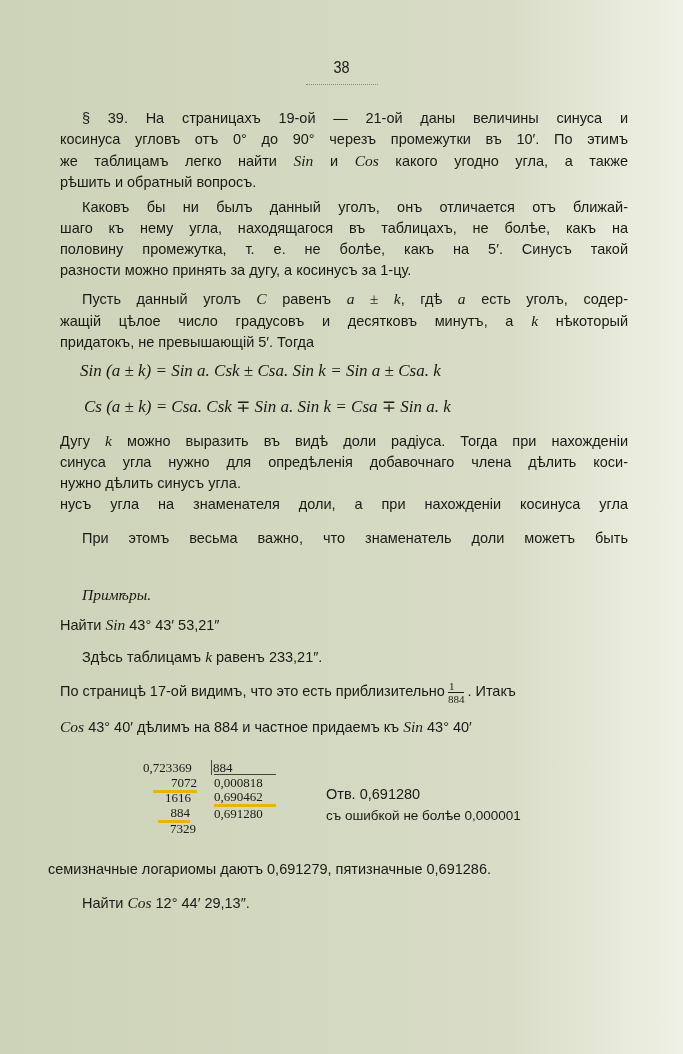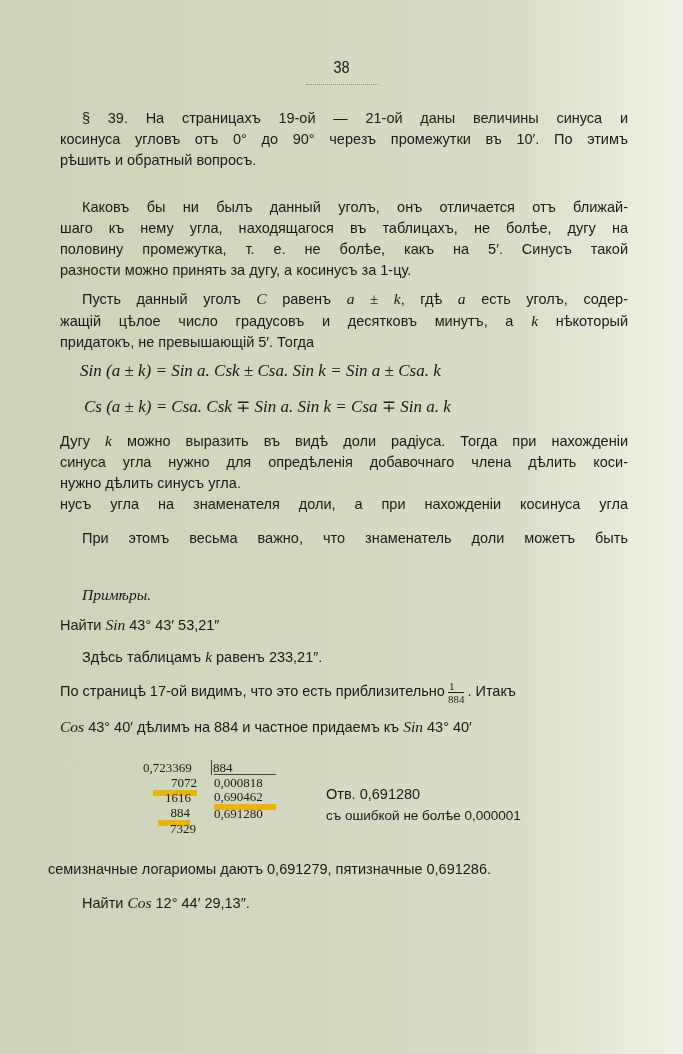--- a/index.html
+++ b/index.html
@@ -35,40 +35,41 @@
     font-style: italic; font-size: 17px; white-space: nowrap;
   }
   i.m { font-family: "Liberation Serif", "DejaVu Serif", serif; font-style: italic; font-size: 15.5px; }
   .frac { display: inline-block; vertical-align: middle; text-align: center; font-family: "Liberation Serif", serif; font-size: 11px; line-height: 12px; margin: 0 3px; }
   .frac .num { display: block; border-bottom: 1px solid #1a1a16; padding: 0 1px; }
   .frac .den { display: block; }
   .calc {
     position: absolute; font-family: "Liberation Serif", "DejaVu Serif", serif;
     font-size: 13px; line-height: 15px; white-space: nowrap;
   }
-  .ul { border-bottom: 6px solid #eab308; }
+  .ul { border-bottom: 3px solid #eab308; }
   .ol { border-top: 1px solid #444; }
 </style>
 </head>
 <body>
 
 <div class="page">
 
   <div class="pnum">38</div>
   <div class="rule"></div>
 
   <div class="para" style="top:92px;">
     <span class="line jl ind">§ 39. На страницахъ 19-ой — 21-ой даны величины синуса и</span>
     <span class="line jl">косинуса угловъ отъ 0° до 90° черезъ промежутки въ 10′. По этимъ</span>
+    <span class="line jl"><span>же таблицамъ легко найти </span><i class="m">Sin</i><span> и </span><i class="m">Cos</i><span> какого угодно угла,  а также</span></span>
     <span class="line">рѣшить и обратный вопросъ.</span>
   </div>
 
   <div class="para" style="top:181px;">
     <span class="line jl ind">Каковъ бы ни былъ данный уголъ, онъ отличается отъ ближай-</span>
-    <span class="line jl">шаго къ нему угла, находящагося въ таблицахъ, не болѣе, дугу на</span>
+    <span class="line jl">шаго къ нему угла, находящагося въ таблицахъ, не болѣе, какъ на</span>
     <span class="line jl">половину промежутка, т. е. не болѣе, какъ на 5′. Синусъ такой</span>
     <span class="line">разности можно принять за дугу, а косинусъ за 1-цу.</span>
   </div>
 
   <div class="para" style="top:272px;">
     <span class="line jl ind"><span>Пусть данный уголъ </span><i class="m">C</i><span> равенъ </span><i class="m">a ± k</i><span>, гдѣ </span><i class="m">a</i><span> есть уголъ, содер-</span></span>
     <span class="line jl"><span>жащій цѣлое число  градусовъ и десятковъ минутъ,  а </span><i class="m">k</i><span> нѣкоторый</span></span>
     <span class="line">придатокъ, не превышающій 5′. Тогда</span>
   </div>
 

